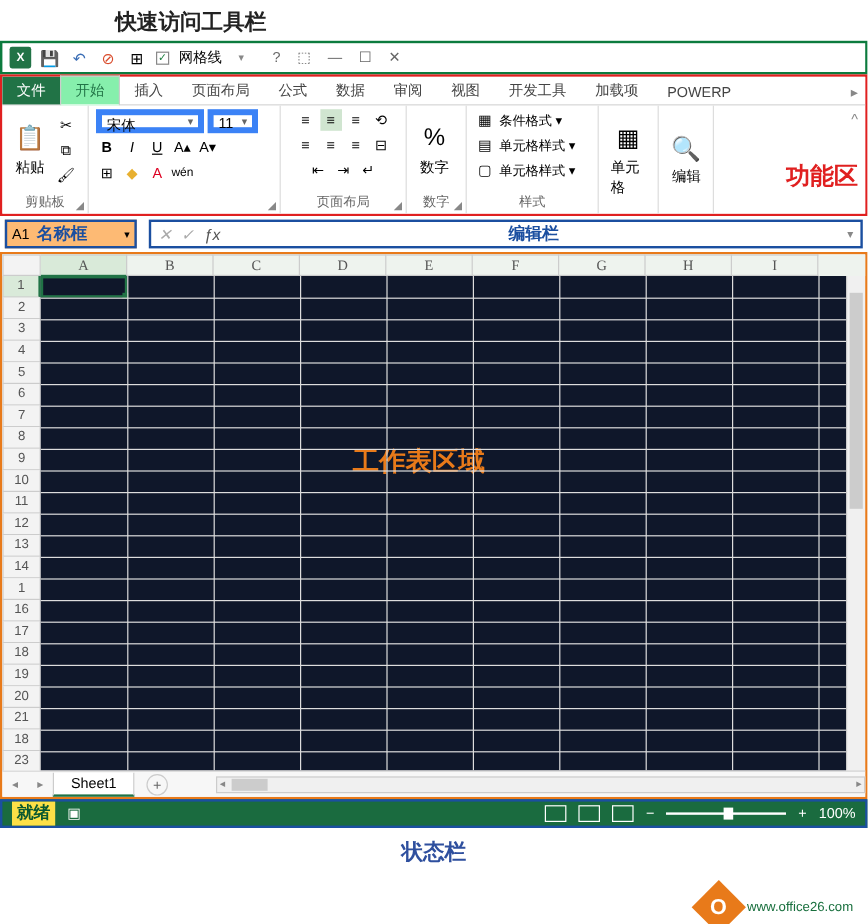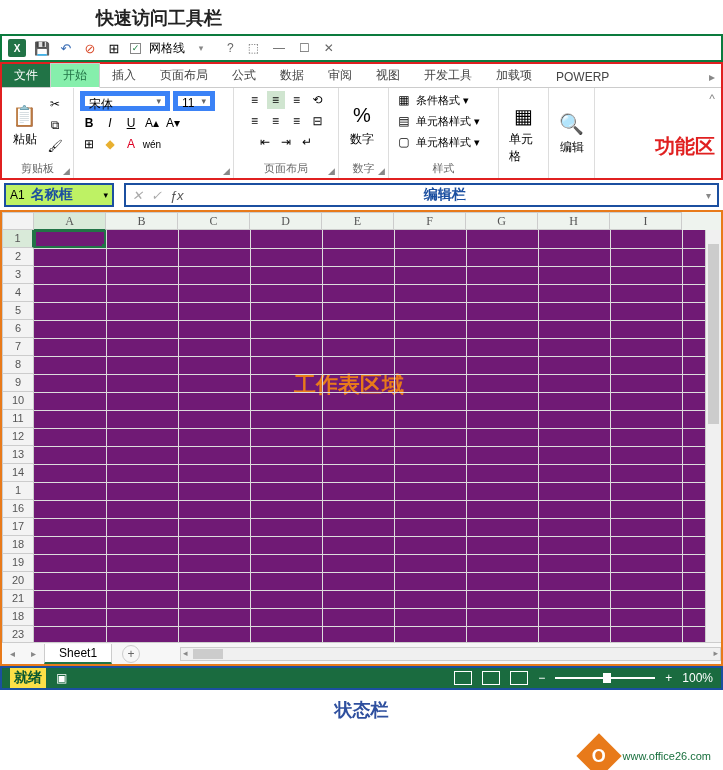--- a/index.html
+++ b/index.html
@@ -35,39 +35,39 @@
     .row3 { display: flex; flex-direction: column; gap: 3px; }
     .hrow { display: flex; gap: 3px; align-items: center; }
     .combo { border: 5px solid #3b82f6; height: 20px; display: flex; padding: 0 4px; font-size: 12px; background: #fff; }
     .combo .dd { margin-left: auto; font-size: 9px; color: #666; }
     .sm-ic { width: 18px; height: 18px; display: inline-flex; align-items: center; justify-content: center; cursor: pointer; font-size: 12px; border: 1px solid transparent; }
     .red-label { position: absolute; right: 6px; bottom: 18px; color: #e02020; font-size: 20px; font-weight: bold; }
     .pin { margin-left: auto; padding: 4px 6px; color: #888; cursor: pointer; }
     
     
     .fxrow { display: flex; gap: 10px; padding: 3px 4px; align-items: center; }
-    .namebox { border: 2px solid #1b4fa0; display: flex; align-items: center; width: 110px; height: 24px; padding: 0 4px; background: #bef264; }
+    .namebox { border: 2px solid #1b4fa0; display: flex; align-items: center; width: 110px; height: 24px; padding: 0 4px; background: #fdba74; }
     .namebox .val { font-size: 12px; }
     .namebox .lbl { color: #1b4fa0; font-size: 14px; font-weight: bold; margin-left: 6px; }
     .namebox .dd { margin-left: auto; font-size: 9px; }
     .fxbar { flex: 1; border: 2px solid #1b4fa0; height: 24px; display: flex; align-items: center; padding: 0 6px; gap: 8px; }
     .fxbar .lbl { color: #1b4fa0; font-size: 14px; font-weight: bold; margin: 0 auto; }
     .fx-ic { color: #aaa; font-size: 13px; cursor: pointer; font-style: italic; }
     
     
     .gridwrap { position: relative; height: 430px; display: flex; flex-direction: column; }
     .colhdr { display: flex; height: 18px; background: #eef3ee; }
     .selall { width: 32px; border: 1px solid #ccc; background: #f3f3f3; }
     .ch { width: 72px; border: 1px solid #ccc; border-left: none; text-align: center; font-size: 12px; color: #555; line-height: 16px; font-family: serif; }
     .ch.sel { background: #d9ead9; border-bottom: 2px solid #217346; }
     .gridbody { flex: 1; display: flex; overflow: hidden; position: relative; }
     .rowhdrs { width: 32px; }
     .rh { height: 18px; border: 1px solid #ccc; border-top: none; text-align: center; font-size: 11px; color: #555; background: #f3f3f3; line-height: 17px; }
     .rh.sel { background: #d9ead9; border-right: 2px solid #217346; }
-    .cells { position: relative; flex: 1; background: #701a75; }
+    .cells { position: relative; flex: 1; background: #0f172a; }
     .cell-line-v { position: absolute; top: 0; bottom: 0; border-left: 1px solid #ddd; }
     .cell-line-h { position: absolute; left: 0; right: 0; border-top: 1px solid #ddd; }
     .active-cell { position: absolute; left: 0; top: 0; width: 72px; height: 18px; border: 2px solid #217346; }
     .active-cell::after { content: ''; position: absolute; right: -3px; bottom: -3px; width: 5px; height: 5px; background: #217346; }
     .ws-label { position: absolute; left: 260px; top: 140px; color: #e87a1a; font-size: 22px; font-weight: bold; }
     .vscroll { width: 16px; background: #f0f0f0; border-left: 1px solid #ccc; position: relative; }
     .vthumb { position: absolute; left: 2px; right: 2px; top: 14px; height: 180px; background: #ccc; }
     
     
     .sheetrow { display: flex; height: 22px; border-top: 1px solid #ccc; align-items: center; background: #f7f7f7; }

